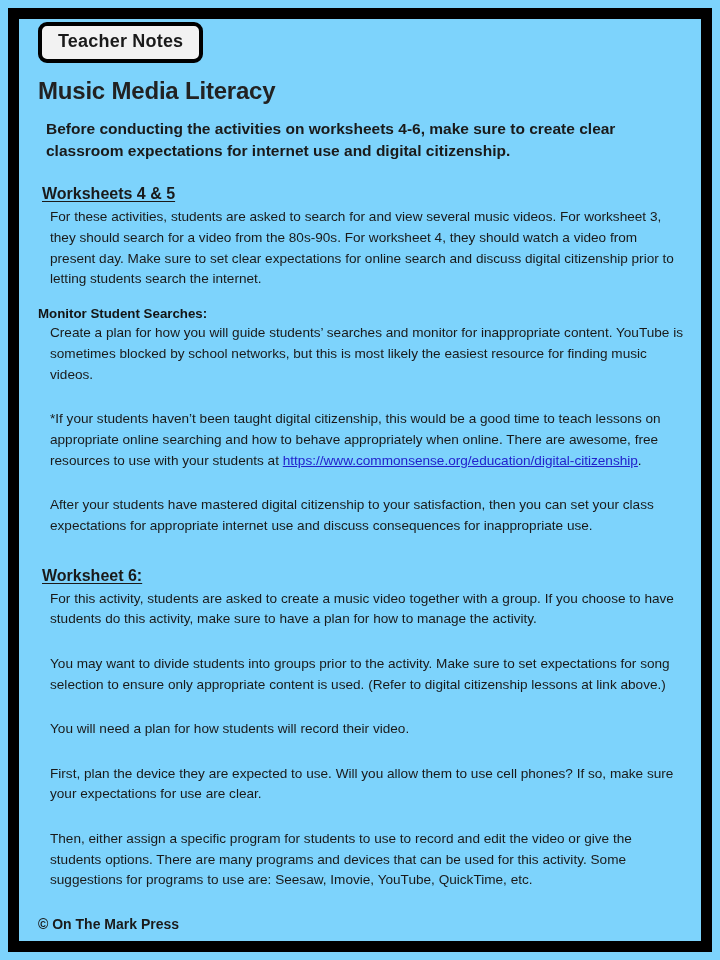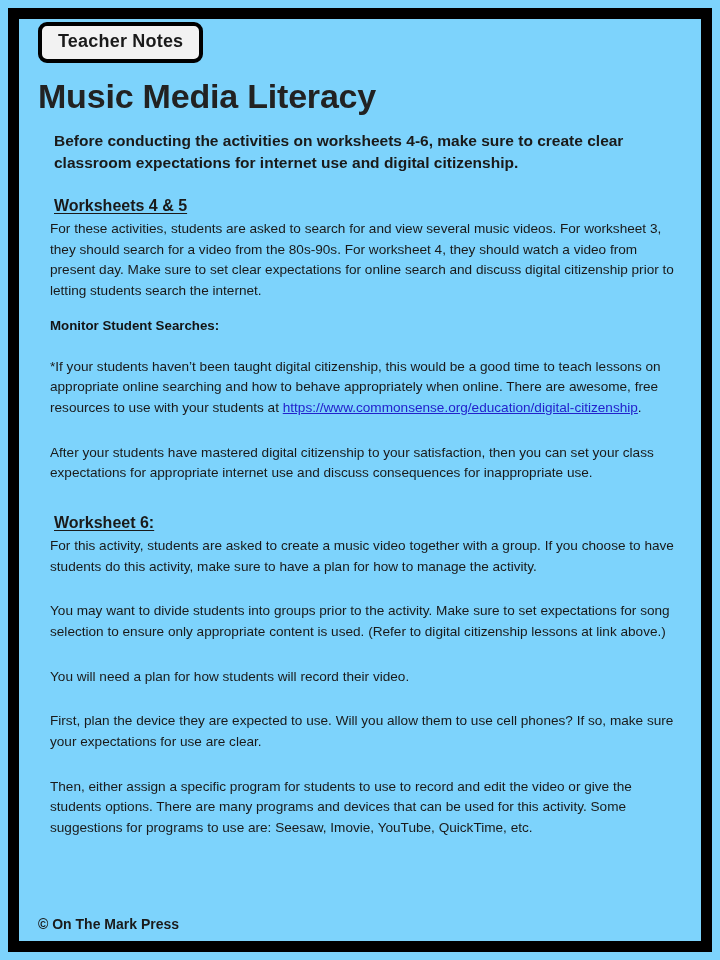--- a/index.html
+++ b/index.html
@@ -47,66 +47,66 @@
     padding: 6px 16px 7px 16px;
     font-size: 18px;
     font-weight: bold;
     color: #1a1a1a;
     letter-spacing: 0.2px;
     line-height: 1.1;
   }
 
   
   .doc-title {
-    font-size: 34px;
+    font-size: 24px;
     font-weight: bold;
     color: #222222;
     margin: 14px 0 14px 0;
     letter-spacing: -0.2px;
     line-height: 1.15;
   }
 
   
   .intro {
     font-size: 15.5px;
     font-weight: bold;
     color: #1a1a1a;
     line-height: 1.42;
-    margin: 0 0 22px 16px;
+    margin: 0 0 22px 8px;
     max-width: 612px;
   }
 
   
   .section-heading {
     font-size: 16px;
     font-weight: bold;
     color: #1a1a1a;
     text-decoration: underline;
     text-underline-offset: 2px;
     margin: 0 0 2px 0;
     display: inline-block;
     line-height: 1.25;
   }
-  .heading-wrap { margin: 0 0 1px 16px; }
+  .heading-wrap { margin: 0 0 1px 4px; }
 
   
   .body-text {
     font-size: 13.6px;
     color: #1a1a1a;
     line-height: 1.52;
     margin: 0 0 14px 12px;
     max-width: 648px;
   }
 
   .sublabel {
     font-size: 13.3px;
     font-weight: bold;
     color: #141414;
     line-height: 1.45;
-    margin: 12px;
+    margin: 0;
   }
 
   .gap-sm { height: 10px; }
   .gap-md { height: 15px; }
 
   a.doclink, .doclink {
     color: #2222cc;
     text-decoration: underline;
     word-break: break-all;
   }
@@ -138,20 +138,21 @@
     <p class="intro">Before conducting the activities on worksheets 4-6, make sure to create clear classroom expectations for internet use and digital citizenship.</p>
 
     <div class="heading-wrap">
       <span class="section-heading">Worksheets 4 &amp; 5</span>
     </div>
 
     <p class="body-text">For these activities, students are asked to search for and view several music videos. For worksheet 3, they should search for a video from the 80s-90s. For worksheet 4, they should watch a video from present day. Make sure to set clear expectations for online search and discuss digital citizenship prior to letting students search the internet.</p>
 
     <p class="sublabel">Monitor Student Searches:</p>
 
+    <p class="body-text">Create a plan for how you will guide students’ searches and monitor for inappropriate content. YouTube is sometimes blocked by school networks, but this is most likely the easiest resource for finding music videos.</p>
 
     <div class="gap-sm"></div>
 
     <p class="body-text"><span>*If your students haven’t been taught digital citizenship, this would be a good time to teach lessons on appropriate online searching and how to behave appropriately when online. There are awesome, free resources to use with your students at </span><a href="#" class="doclink">https://www.commonsense.org/education/digital-citizenship</a><span>.</span></p>
 
     <div class="gap-sm"></div>
 
     <p class="body-text">After your students have mastered digital citizenship to your satisfaction, then you can set your class expectations for appropriate internet use and discuss consequences for inappropriate use.</p>
 
     <div class="gap-md"></div>

